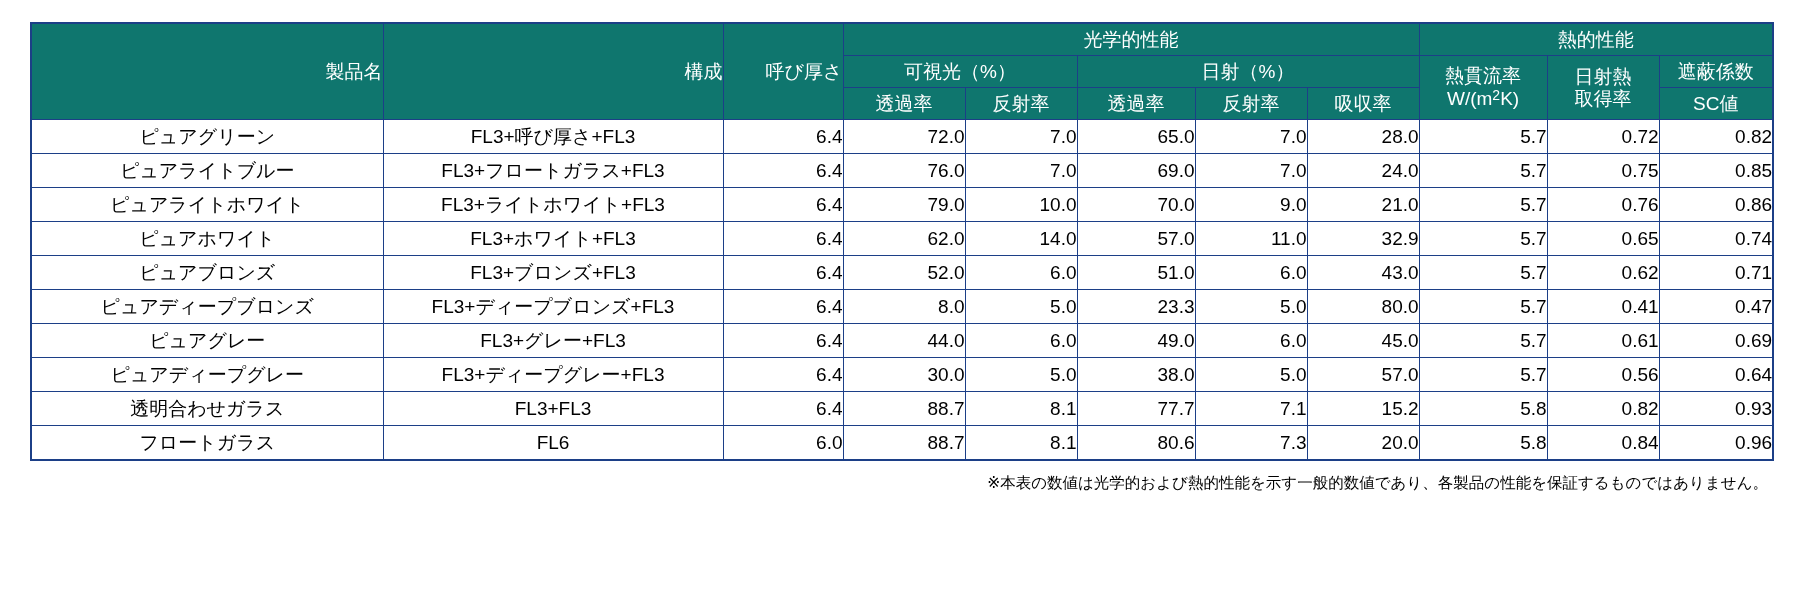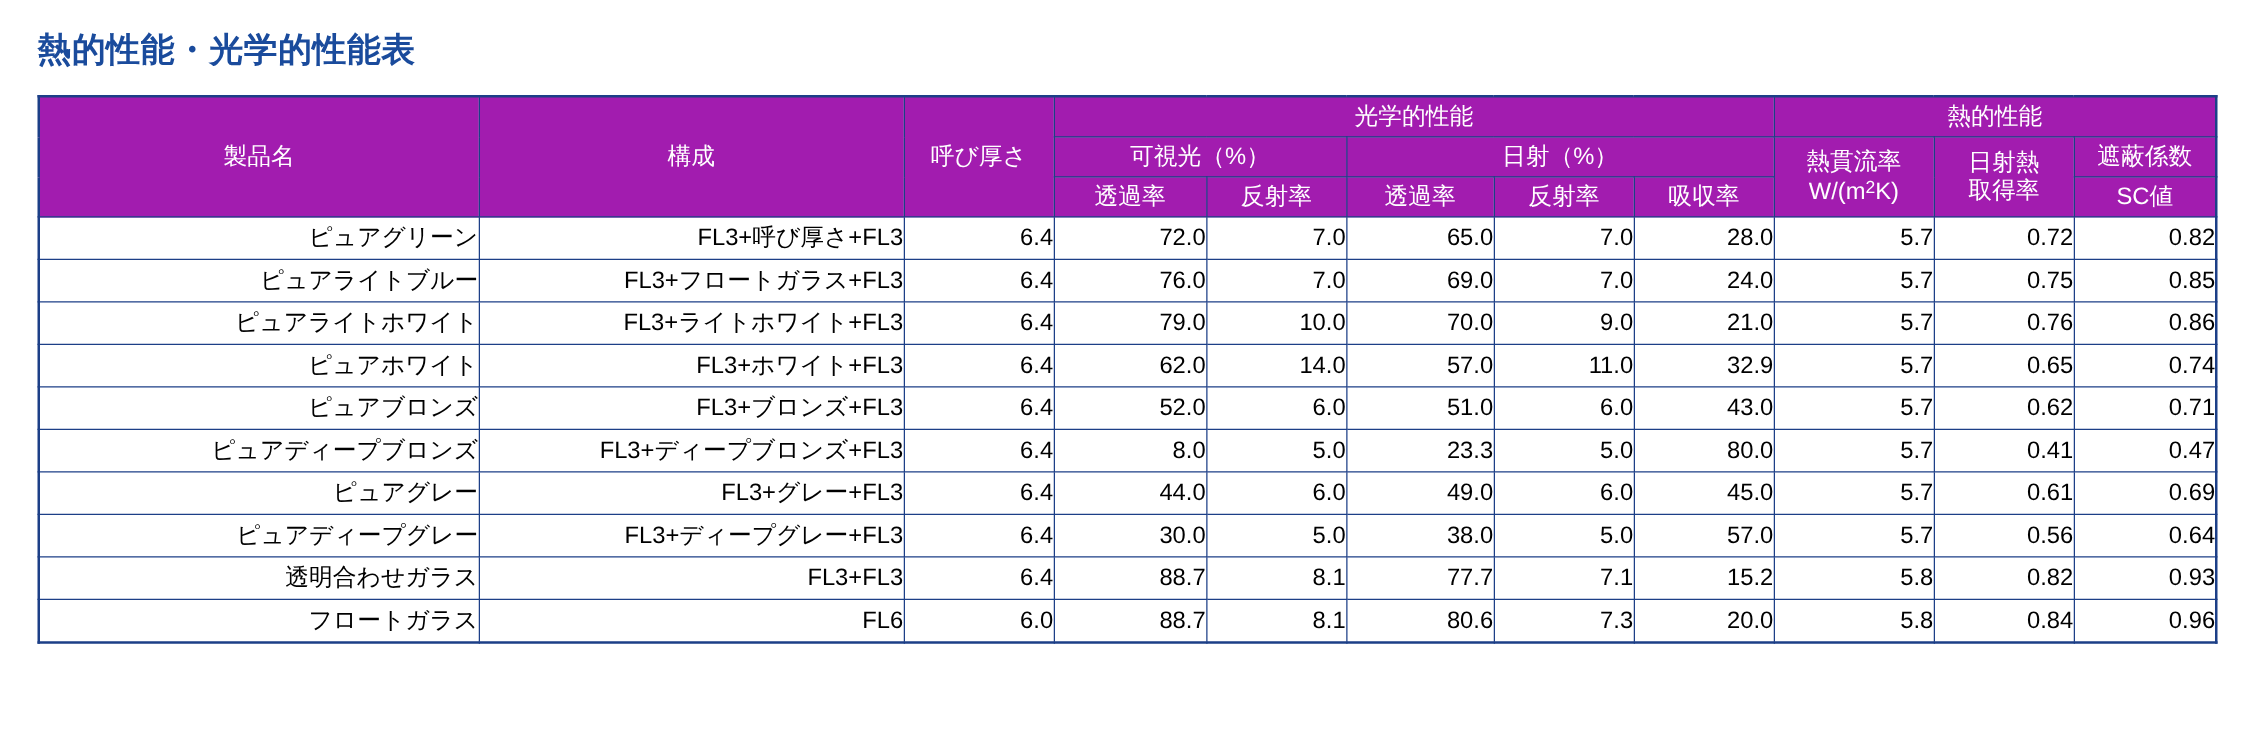--- a/index.html
+++ b/index.html
@@ -36,35 +36,35 @@
     border: 2px solid #1c3f87;
   }
   table.perf th, table.perf td {
     border: 1px solid #1c3f87;
     padding: 0;
     font-size: 19px;
     line-height: 1.15;
     font-weight: normal;
   }
   thead th {
-    background: #a21caf;
+    background: #0f766e;
     color: #ffffff;
     text-align: center;
     vertical-align: middle;
     height: 31px;
     font-weight: normal;
   }
   thead th.tall2 { height: 62px; }
-  thead th.tall3 { height: 93px; }
+  thead th.tall3 { height: 93px; text-align: right; }
   tbody td {
     height: 33px;
     background: #ffffff;
   }
   td.txt {
-    text-align: right;
+    text-align: center;
     padding-left: 9px;
     white-space: nowrap;
     overflow: hidden;
   }
   td.num {
     text-align: right;
     padding-right: 10px;
     white-space: nowrap;
   }
   .note {
@@ -77,21 +77,20 @@
   .sub {
     font-size: 14px;
     vertical-align: 0.35em;
   }
 </style>
 </head>
 <body>
 
 <div id="page">
 
-  <h1 id="page-title">熱的性能・光学的性能表</h1>
 
   <table class="perf">
     <colgroup>
       <col style="width:352px">
       <col style="width:340px">
       <col style="width:120px">
       <col style="width:122px">
       <col style="width:112px">
       <col style="width:118px">
       <col style="width:112px">
@@ -257,14 +256,15 @@
           <td class="num">80.6</td>
           <td class="num">7.3</td>
           <td class="num">20.0</td>
           <td class="num">5.8</td>
           <td class="num">0.84</td>
           <td class="num">0.96</td>
         </tr>
       </tbody>
   </table>
 
+  <div class="note">※本表の数値は光学的および熱的性能を示す一般的数値であり、各製品の性能を保証するものではありません。</div>
 
 </div>
 
 </body></html>

